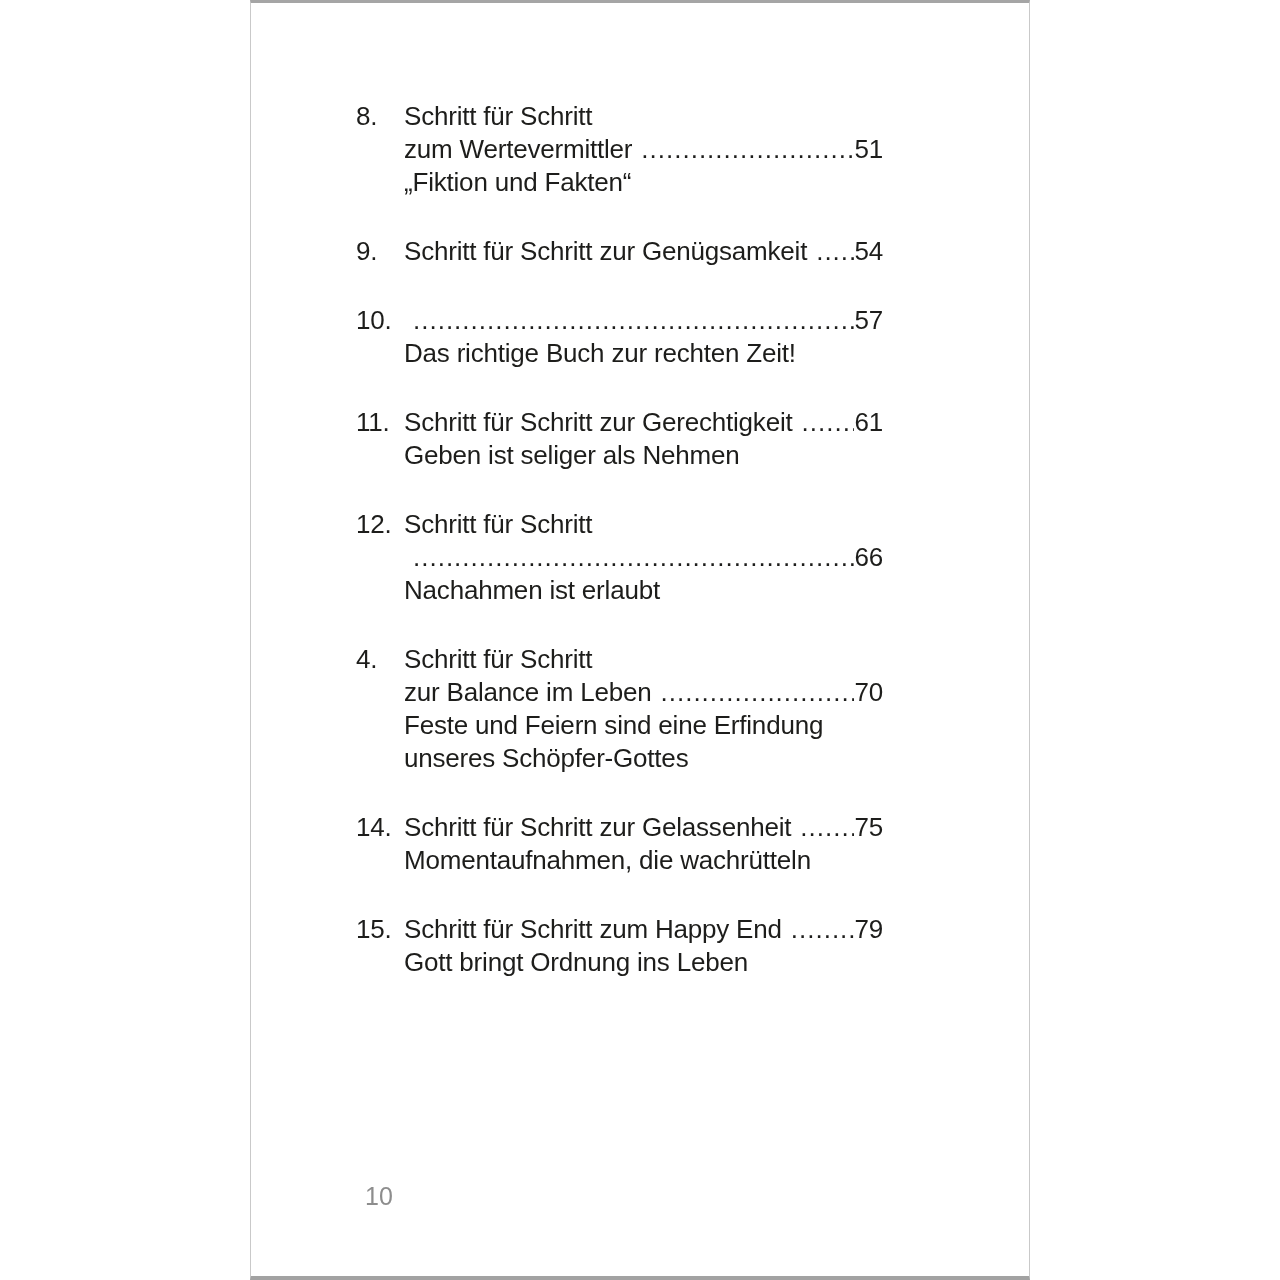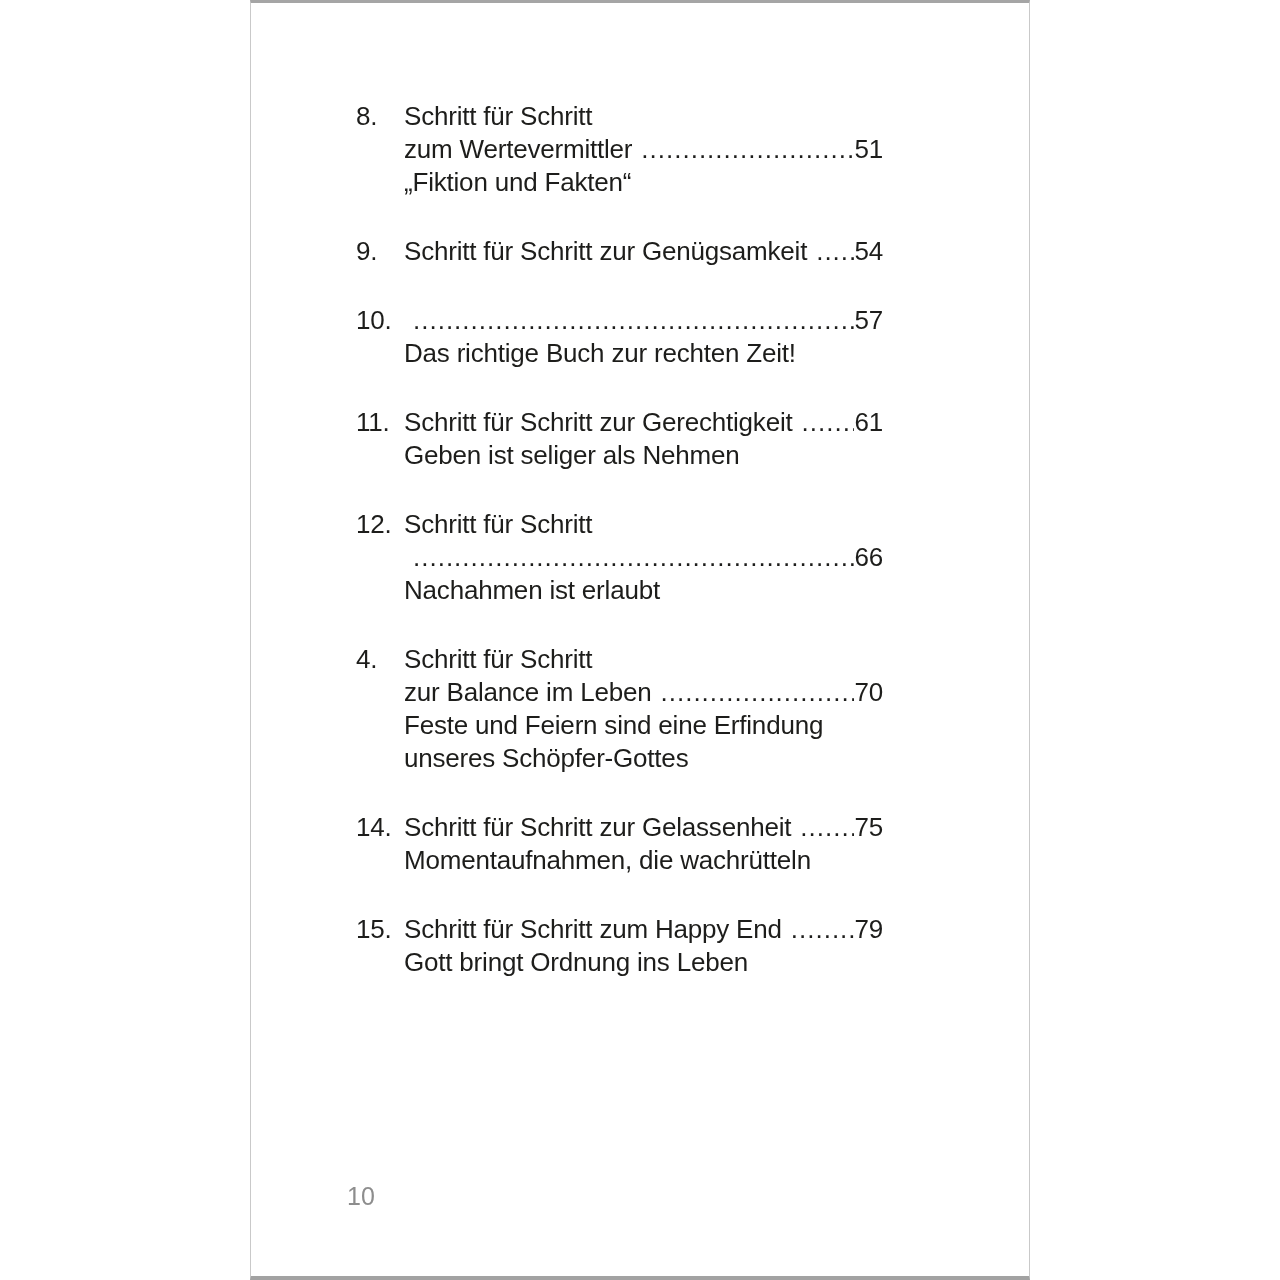--- a/index.html
+++ b/index.html
@@ -53,21 +53,21 @@
     padding-left: 9px;
     letter-spacing: 1px;
   }
   .pagenum {
     flex: 0 0 auto;
   }
   .subtitle .text {
   }
   .footer-pagenum {
     position: absolute;
-    left: 96px;
+    left: 114px;
     top: 1178px;
     font-size: 25px;
     line-height: 30px;
     color: #8d8d8d;
   }
 </style>
 </head>
 <body>
 
 <div class="book-page">

